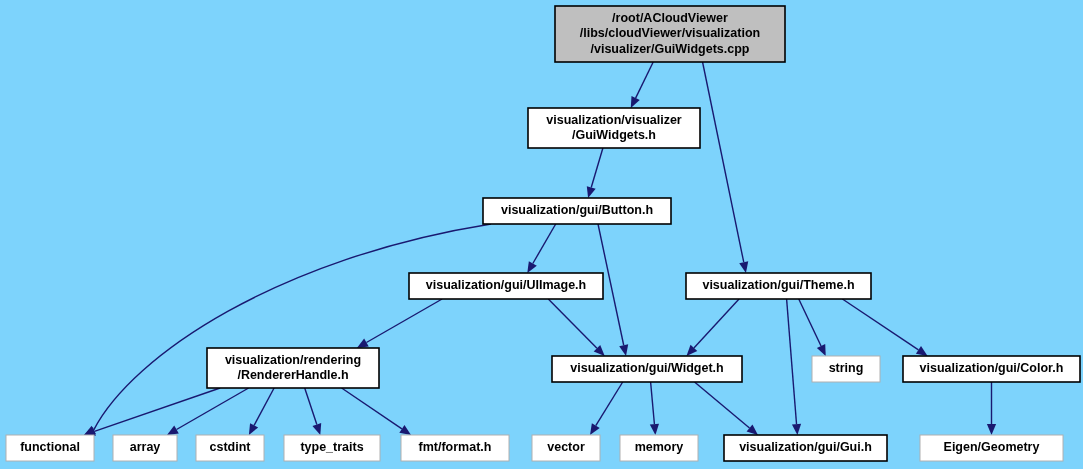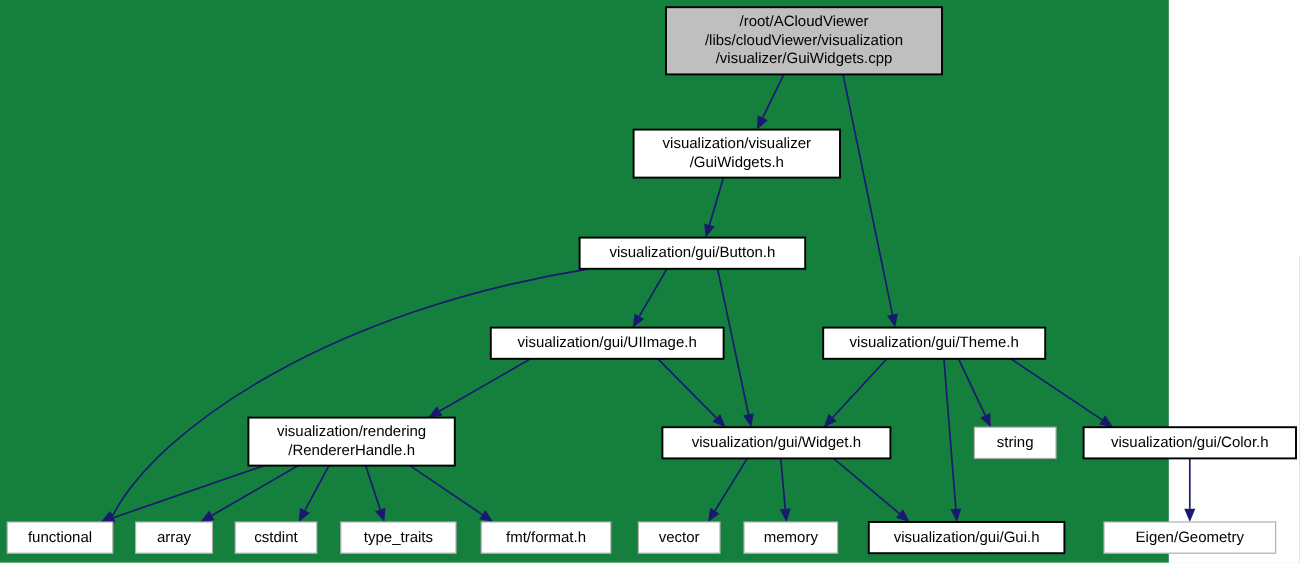--- a/index.html
+++ b/index.html
@@ -1,17 +1,17 @@
 <!DOCTYPE html>
 <html><head>
 <meta charset="utf-8">
 <style>
   html,body{margin:0;padding:0;background:#ffffff;}
   body{font-family:"Liberation Sans",sans-serif;}
-  #graph{position:relative;width:974px;height:469px;background:#15803d;}
+  #graph{position:relative;width:1083px;height:469px;background:#7dd3fc;font-weight:bold;}
   svg{display:block;}
   .node-text{font-family:"Liberation Sans",sans-serif;font-size:12.5px;fill:#000000;
              text-anchor:middle;dominant-baseline:middle;}
   .nrect{fill:#ffffff;stroke:#b0b0b0;stroke-width:1;}
   .nrect.local{stroke:#000000;stroke-width:1.6;}
   .nrect.root{fill:#bfbfbf;stroke:#000000;stroke-width:1.6;}
   .edge{fill:none;stroke:#191970;stroke-width:1.4;}
   .ahead{fill:#191970;stroke:none;}
 </style>
 </head>

